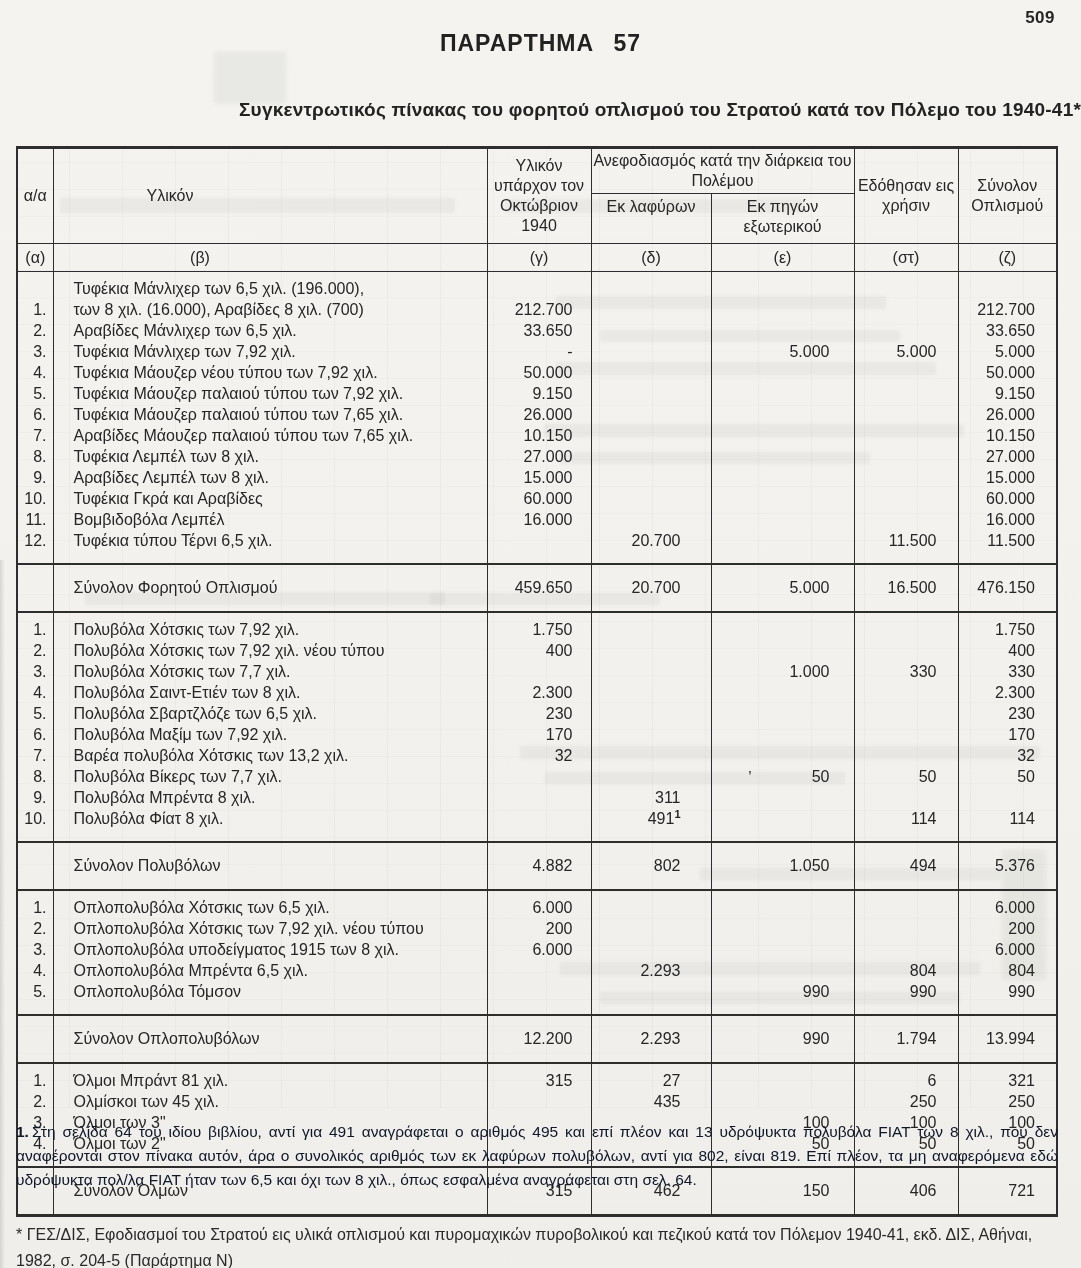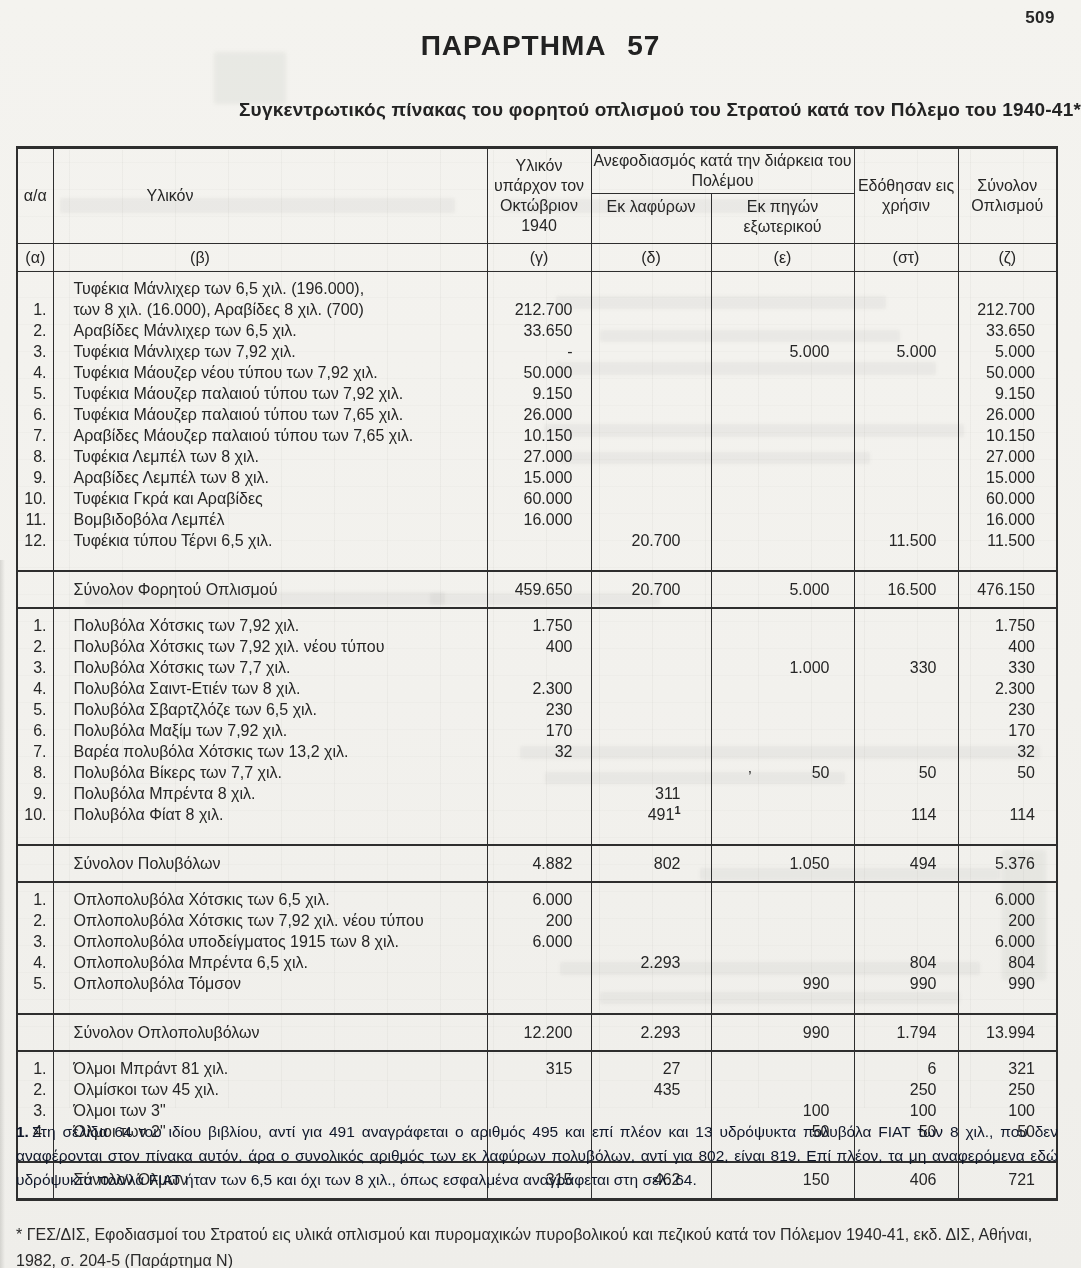--- a/index.html
+++ b/index.html
@@ -24,21 +24,21 @@
     background:
       repeating-linear-gradient(90deg, rgba(70,72,62,.045) 0 1px, transparent 1px 53px),
       repeating-linear-gradient(0deg, rgba(70,72,62,.025) 0 1px, transparent 1px 27px);
   }
   .leftedge{position:absolute;left:0;top:560px;width:5px;height:708px;background:linear-gradient(90deg,rgba(90,90,85,.18),transparent);pointer-events:none;}
 
   
   .pagenum{position:absolute;top:8px;right:26px;font-size:17px;font-weight:700;letter-spacing:.5px;margin-left:8px;}
   .title{
     position:absolute;top:30px;left:0;width:100%;text-align:center;
-    font-size:28px;font-weight:700;letter-spacing:1px;word-spacing:12px;color:#222;
+    font-size:23px;font-weight:700;letter-spacing:1px;word-spacing:12px;color:#222;
   }
   .subtitle{
     position:absolute;top:99px;left:0;width:100%;text-align:right;
     font-size:19px;font-weight:700;letter-spacing:.2px;color:#232323;
   }
 
   
   table{
     position:absolute;left:16px;top:146px;width:1040px;
     border-collapse:collapse;table-layout:fixed;
@@ -50,30 +50,30 @@
   tr.hr1{height:46px;}
   tr.hr2{height:50px;}
   thead th.th-b{padding-right:200px;}
   thead th.c-de{border-bottom:1px solid var(--line);}
   thead th.sub{vertical-align:top;padding-top:3px;}
   tr.letters td{height:28px;text-align:center;border-top:1px solid var(--line);border-bottom:1px solid var(--line);line-height:26px;}
   tr.letters td:nth-child(2){padding-right:140px;}
 
   tbody.rows td{vertical-align:bottom;line-height:21px;}
   tbody.rows tr:first-child td{padding-top:6px;}
-  tbody.rows tr:last-child td{padding-bottom:19px;}
+  tbody.rows tr:last-child td{padding-bottom:12px;}
   td.num{text-align:right;padding-right:6px;}
   td.label{text-align:left;padding-left:20px;}
   td.val{text-align:right;}
   td.val.pc{padding-right:18px;}
   td.val.pd{padding-right:30px;margin-left:39px;}
   td.val.pe{padding-right:24px;}
   td.val.pst{padding-right:21px;}
   td.val.pz{padding-right:21px;}
-  tbody.sum td{height:37px;border-top:2px solid var(--line);border-bottom:2px solid var(--line);vertical-align:middle;line-height:30px;}
+  tbody.sum td{height:48px;border-top:2px solid var(--line);border-bottom:2px solid var(--line);vertical-align:middle;line-height:30px;}
   sup{font-size:11px;vertical-align:super;line-height:0;font-weight:700;}
 
   
   .fn1{position:absolute;left:16px;top:1120px;width:1042px;font-size:15.5px;line-height:24px;text-align:justify;color:#0f172a;}
   .fn1 .b{font-weight:700;margin-right:3px;}
   .fnstar{position:absolute;left:16px;top:1222px;width:1046px;font-size:16px;line-height:26px;text-align:left;color:#2a2a2a;}
   .artifact{position:absolute;left:748px;top:768px;font-size:17px;color:#3a3a3a;}
 </style>
 </head>
 <body>

